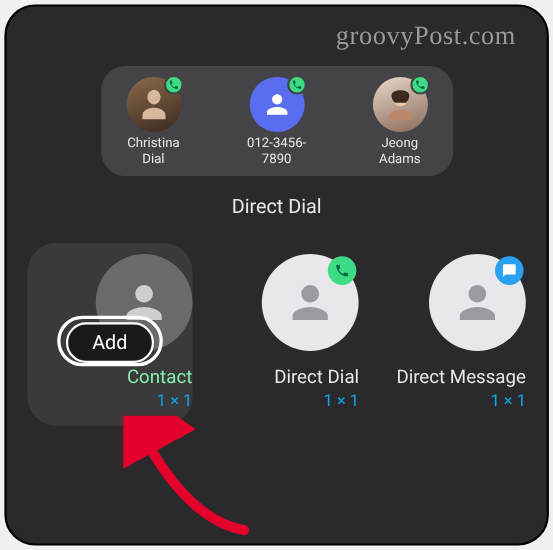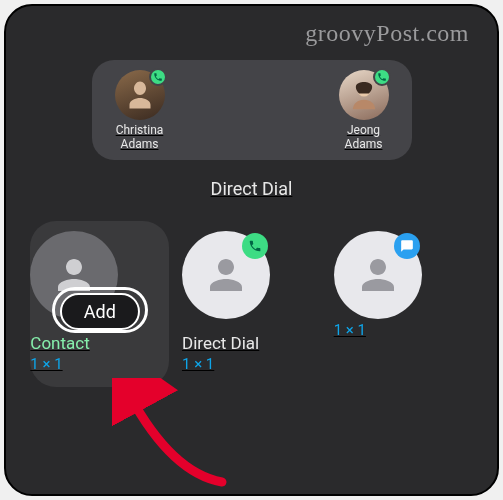--- a/index.html
+++ b/index.html
@@ -15,21 +15,20 @@
       position: absolute;
       top: 4px;
       left: 4px;
       right: 4px;
       bottom: 4px;
       background: #2a2a2c;
       border-radius: 28px;
       border: 2px solid #000;
       padding: 16px 10px 10px 10px;
       overflow: hidden;
-      text-decoration: underline;
     }
     .watermark {
       position: absolute;
       top: 14px;
       right: 28px;
       color: #9a9a9c;
       font-size: 24px;
       font-family: Georgia, serif;
       letter-spacing: 0.5px;
       z-index: 100;
@@ -100,24 +99,24 @@
     .strip-title .t2 { color: #8a8a8c; font-size: 15px; margin-top: 4px; }
 
     .widget-row {
       display: flex;
       justify-content: space-around;
       align-items: flex-start;
       margin-top: 32px;
       padding: 0 8px;
     }
     .widget-item {
-      width: 139px;
+      width: 150px;
       display: flex;
       flex-direction: column;
-      align-items: flex-start;
+      align-items: flex-end;
       position: relative;
     }
     .widget-item.selected {
       background: #3a3a3c;
       border-radius: 26px;
       padding-top: 10px;
       padding-bottom: 14px;
       margin-top: -10px;
     }
     .big-avatar-wrap {
@@ -211,21 +210,36 @@
           <svg width="36" height="36" viewBox="0 0 24 24">
               <path fill="#d8b89a" d="M12 12c2.2 0 4-2.2 4-4.5S14.2 3 12 3 8 5.3 8 7.5 9.8 12 12 12zm0 2c-3 0-7 1.5-7 4.5V21h14v-2.5c0-3-4-4.5-7-4.5z"></path>
             </svg>
         </div>
         <div class="phone-badge">
           <svg width="10" height="10" viewBox="0 0 24 24">
               <path fill="#064" d="M6.6 10.8c1.4 2.8 3.8 5.2 6.6 6.6l2.2-2.2c.3-.3.7-.4 1-.2 1.2.4 2.5.6 3.8.6.6 0 1 .4 1 1V20c0 .6-.4 1-1 1C10.6 21 3 13.4 3 4c0-.6.4-1 1-1h3.4c.6 0 1 .4 1 1 0 1.3.2 2.6.6 3.8.1.4 0 .8-.2 1l-2.2 2z"></path>
             </svg>
         </div>
       </div>
-      <div class="contact-name">Christina Adams</div>
+      <div class="contact-name">Christina Dial</div>
+    </div>
+    <div class="contact-cell">
+      <div class="avatar-wrap">
+        <div class="avatar generic">
+          <svg width="28" height="28" viewBox="0 0 24 24">
+              <path fill="#fff" d="M12 12c2.2 0 4-1.8 4-4s-1.8-4-4-4-4 1.8-4 4 1.8 4 4 4zm0 2c-2.7 0-8 1.3-8 4v2h16v-2c0-2.7-5.3-4-8-4z"></path>
+            </svg>
+        </div>
+        <div class="phone-badge">
+          <svg width="10" height="10" viewBox="0 0 24 24">
+              <path fill="#064" d="M6.6 10.8c1.4 2.8 3.8 5.2 6.6 6.6l2.2-2.2c.3-.3.7-.4 1-.2 1.2.4 2.5.6 3.8.6.6 0 1 .4 1 1V20c0 .6-.4 1-1 1C10.6 21 3 13.4 3 4c0-.6.4-1 1-1h3.4c.6 0 1 .4 1 1 0 1.3.2 2.6.6 3.8.1.4 0 .8-.2 1l-2.2 2z"></path>
+            </svg>
+        </div>
+      </div>
+      <div class="contact-name">012-3456-7890</div>
     </div>
     <div class="contact-cell">
       <div class="avatar-wrap">
         <div class="avatar photo3">
           <svg width="38" height="38" viewBox="0 0 24 24">
               <circle cx="12" cy="9" r="4" fill="#e8c8a8"></circle>
               <path fill="#3a2a20" d="M7 6c1-3 9-3 10 0 .5 1.5-.5 4-2 5H9C7.5 10 6.5 7.5 7 6z"></path>
               <path fill="#b88868" d="M5 21c0-3.5 3-6 7-6s7 2.5 7 6H5z"></path>
             </svg>
         </div>
@@ -282,20 +296,21 @@
           <svg width="48" height="48" viewBox="0 0 24 24">
               <path fill="#9a9aa0" d="M12 12c2.2 0 4-1.8 4-4s-1.8-4-4-4-4 1.8-4 4 1.8 4 4 4zm0 2c-2.7 0-8 1.3-8 4v2h16v-2c0-2.7-5.3-4-8-4z"></path>
             </svg>
         </div>
         <div class="corner-badge blue">
           <svg width="14" height="14" viewBox="0 0 24 24">
               <path fill="#fff" d="M20 2H4c-1.1 0-2 .9-2 2v18l4-4h14c1.1 0 2-.9 2-2V4c0-1.1-.9-2-2-2z"></path>
             </svg>
         </div>
       </div>
+      <div class="widget-label">Direct Message</div>
       <div class="widget-size">1 × 1</div>
     </div>
 
   </div>
 
   <svg class="arrow" viewBox="0 0 120 110">
     <defs>
       <marker id="ah" markerWidth="10" markerHeight="10" refX="2" refY="5" orient="auto">
         <path d="M0,0 L10,5 L0,10 z" fill="#e4002b"></path>
       </marker>

